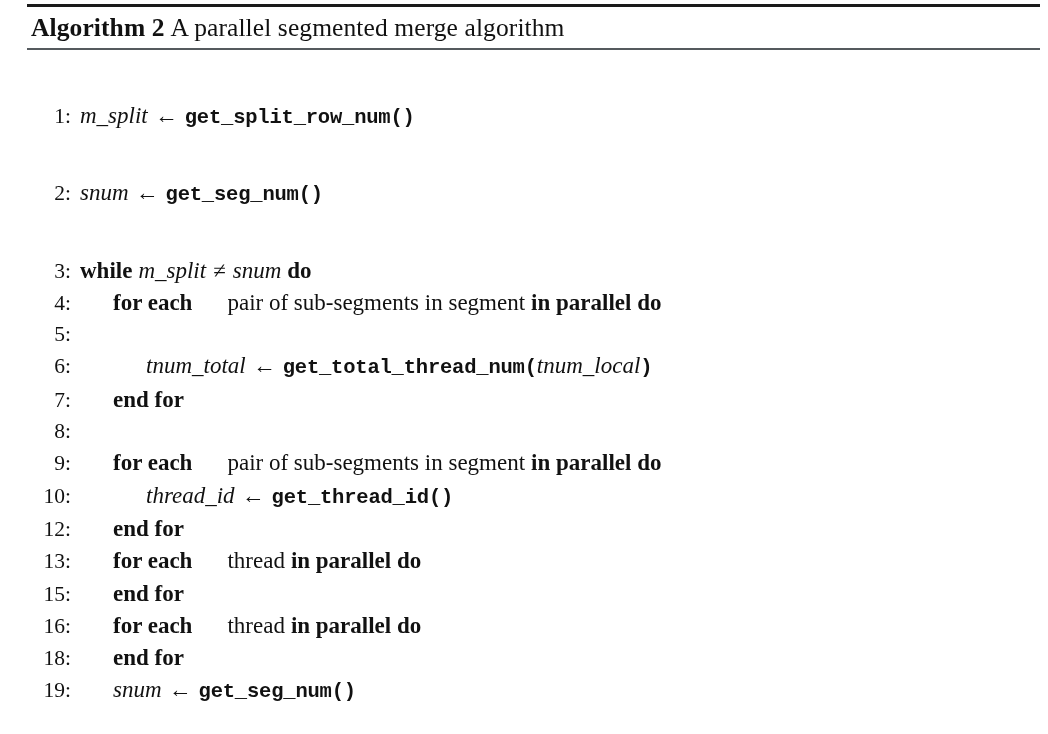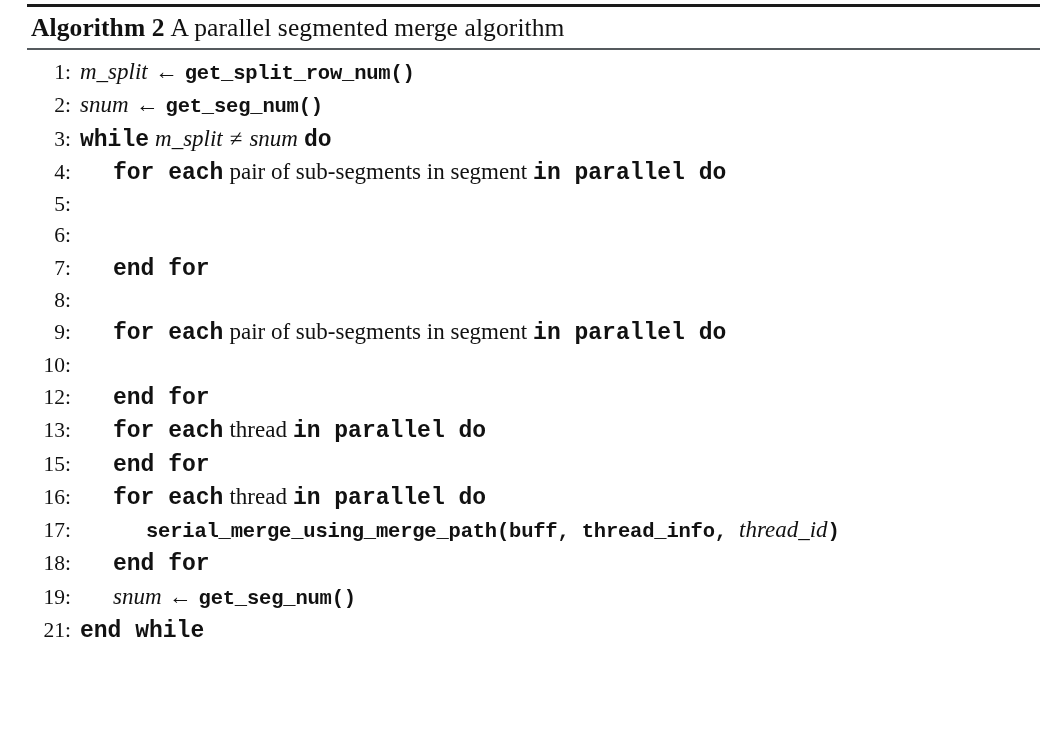--- a/index.html
+++ b/index.html
@@ -69,32 +69,33 @@
     font-size: 21.5px;
     font-variant-numeric: lining-nums;
   }
 
   .line-body {
     flex: 0 0 auto;
     padding-left: 9px;
   }
 
   
-  .ind-0 .line-body { margin-left: 0px; }
+  .ind-0 .line-body { margin-left: 0px; margin-top: 44px; }
   .ind-1 .line-body { margin-left: 33px; }
   .ind-2 .line-body { margin-left: 66px; }
 
   
   .tk-kw {
     font-weight: bold;
-    font-family: Liberation Mono, monospace;
+    font-family: Liberation Serif, serif;
   }
   .tk-plain {
     font-weight: normal;
     font-family: "Liberation Serif", "DejaVu Serif", serif;
+    margin-left: 29px;
   }
   .tk-var {
     font-style: italic;
     font-family: "Liberation Serif", "DejaVu Serif", serif;
   }
   .tk-func {
     font-family: "Liberation Mono", "DejaVu Sans Mono", monospace;
     font-weight: bold;
     font-size: 20.5px;
     letter-spacing: -0.2px;
@@ -137,54 +138,52 @@
       </div>
       <div class="alg-line ind-1">
         <span class="line-number">4:</span>
         <span class="line-body"><span class="tk-kw">for each</span><span class="tk-sp"></span><span class="tk-plain">pair of sub-segments in segment</span><span class="tk-sp"></span><span class="tk-kw">in parallel do</span></span>
       </div>
       <div class="alg-line ind-2">
         <span class="line-number">5:</span>
       </div>
       <div class="alg-line ind-2">
         <span class="line-number">6:</span>
+        <span class="line-body"><span class="tk-var">tnum_total</span><span class="tk-sp"></span><span class="tk-op">←</span><span class="tk-sp"></span><span class="tk-func">get_total_thread_num(</span><span class="tk-var">tnum_local</span><span class="tk-func">)</span></span>
       </div>
       <div class="alg-line ind-1">
         <span class="line-number">7:</span>
         <span class="line-body"><span class="tk-kw">end for</span></span>
       </div>
       <div class="alg-line ind-1">
         <span class="line-number">8:</span>
       </div>
       <div class="alg-line ind-1">
         <span class="line-number">9:</span>
         <span class="line-body"><span class="tk-kw">for each</span><span class="tk-sp"></span><span class="tk-plain">pair of sub-segments in segment</span><span class="tk-sp"></span><span class="tk-kw">in parallel do</span></span>
       </div>
       <div class="alg-line ind-2">
         <span class="line-number">10:</span>
+        <span class="line-body"><span class="tk-var">thread_id</span><span class="tk-sp"></span><span class="tk-op">←</span><span class="tk-sp"></span><span class="tk-func">get_thread_id()</span></span>
       </div>
       <div class="alg-line ind-1">
         <span class="line-number">12:</span>
         <span class="line-body"><span class="tk-kw">end for</span></span>
       </div>
       <div class="alg-line ind-1">
         <span class="line-number">13:</span>
         <span class="line-body"><span class="tk-kw">for each</span><span class="tk-sp"></span><span class="tk-plain">thread</span><span class="tk-sp"></span><span class="tk-kw">in parallel do</span></span>
       </div>
       <div class="alg-line ind-1">
         <span class="line-number">15:</span>
         <span class="line-body"><span class="tk-kw">end for</span></span>
       </div>
       <div class="alg-line ind-1">
         <span class="line-number">16:</span>
         <span class="line-body"><span class="tk-kw">for each</span><span class="tk-sp"></span><span class="tk-plain">thread</span><span class="tk-sp"></span><span class="tk-kw">in parallel do</span></span>
-      </div>
-      <div class="alg-line ind-2">
-        <span class="line-number">17:</span>
-        <span class="line-body"><span class="tk-func">serial_merge_using_merge_path(buff, thread_info, </span><span class="tk-var">thread_id</span><span class="tk-func">)</span></span>
       </div>
       <div class="alg-line ind-1">
         <span class="line-number">18:</span>
         <span class="line-body"><span class="tk-kw">end for</span></span>
       </div>
       <div class="alg-line ind-1">
         <span class="line-number">19:</span>
         <span class="line-body"><span class="tk-var">snum</span><span class="tk-sp"></span><span class="tk-op">←</span><span class="tk-sp"></span><span class="tk-func">get_seg_num()</span></span>
       </div>
       <div class="alg-line ind-0">

